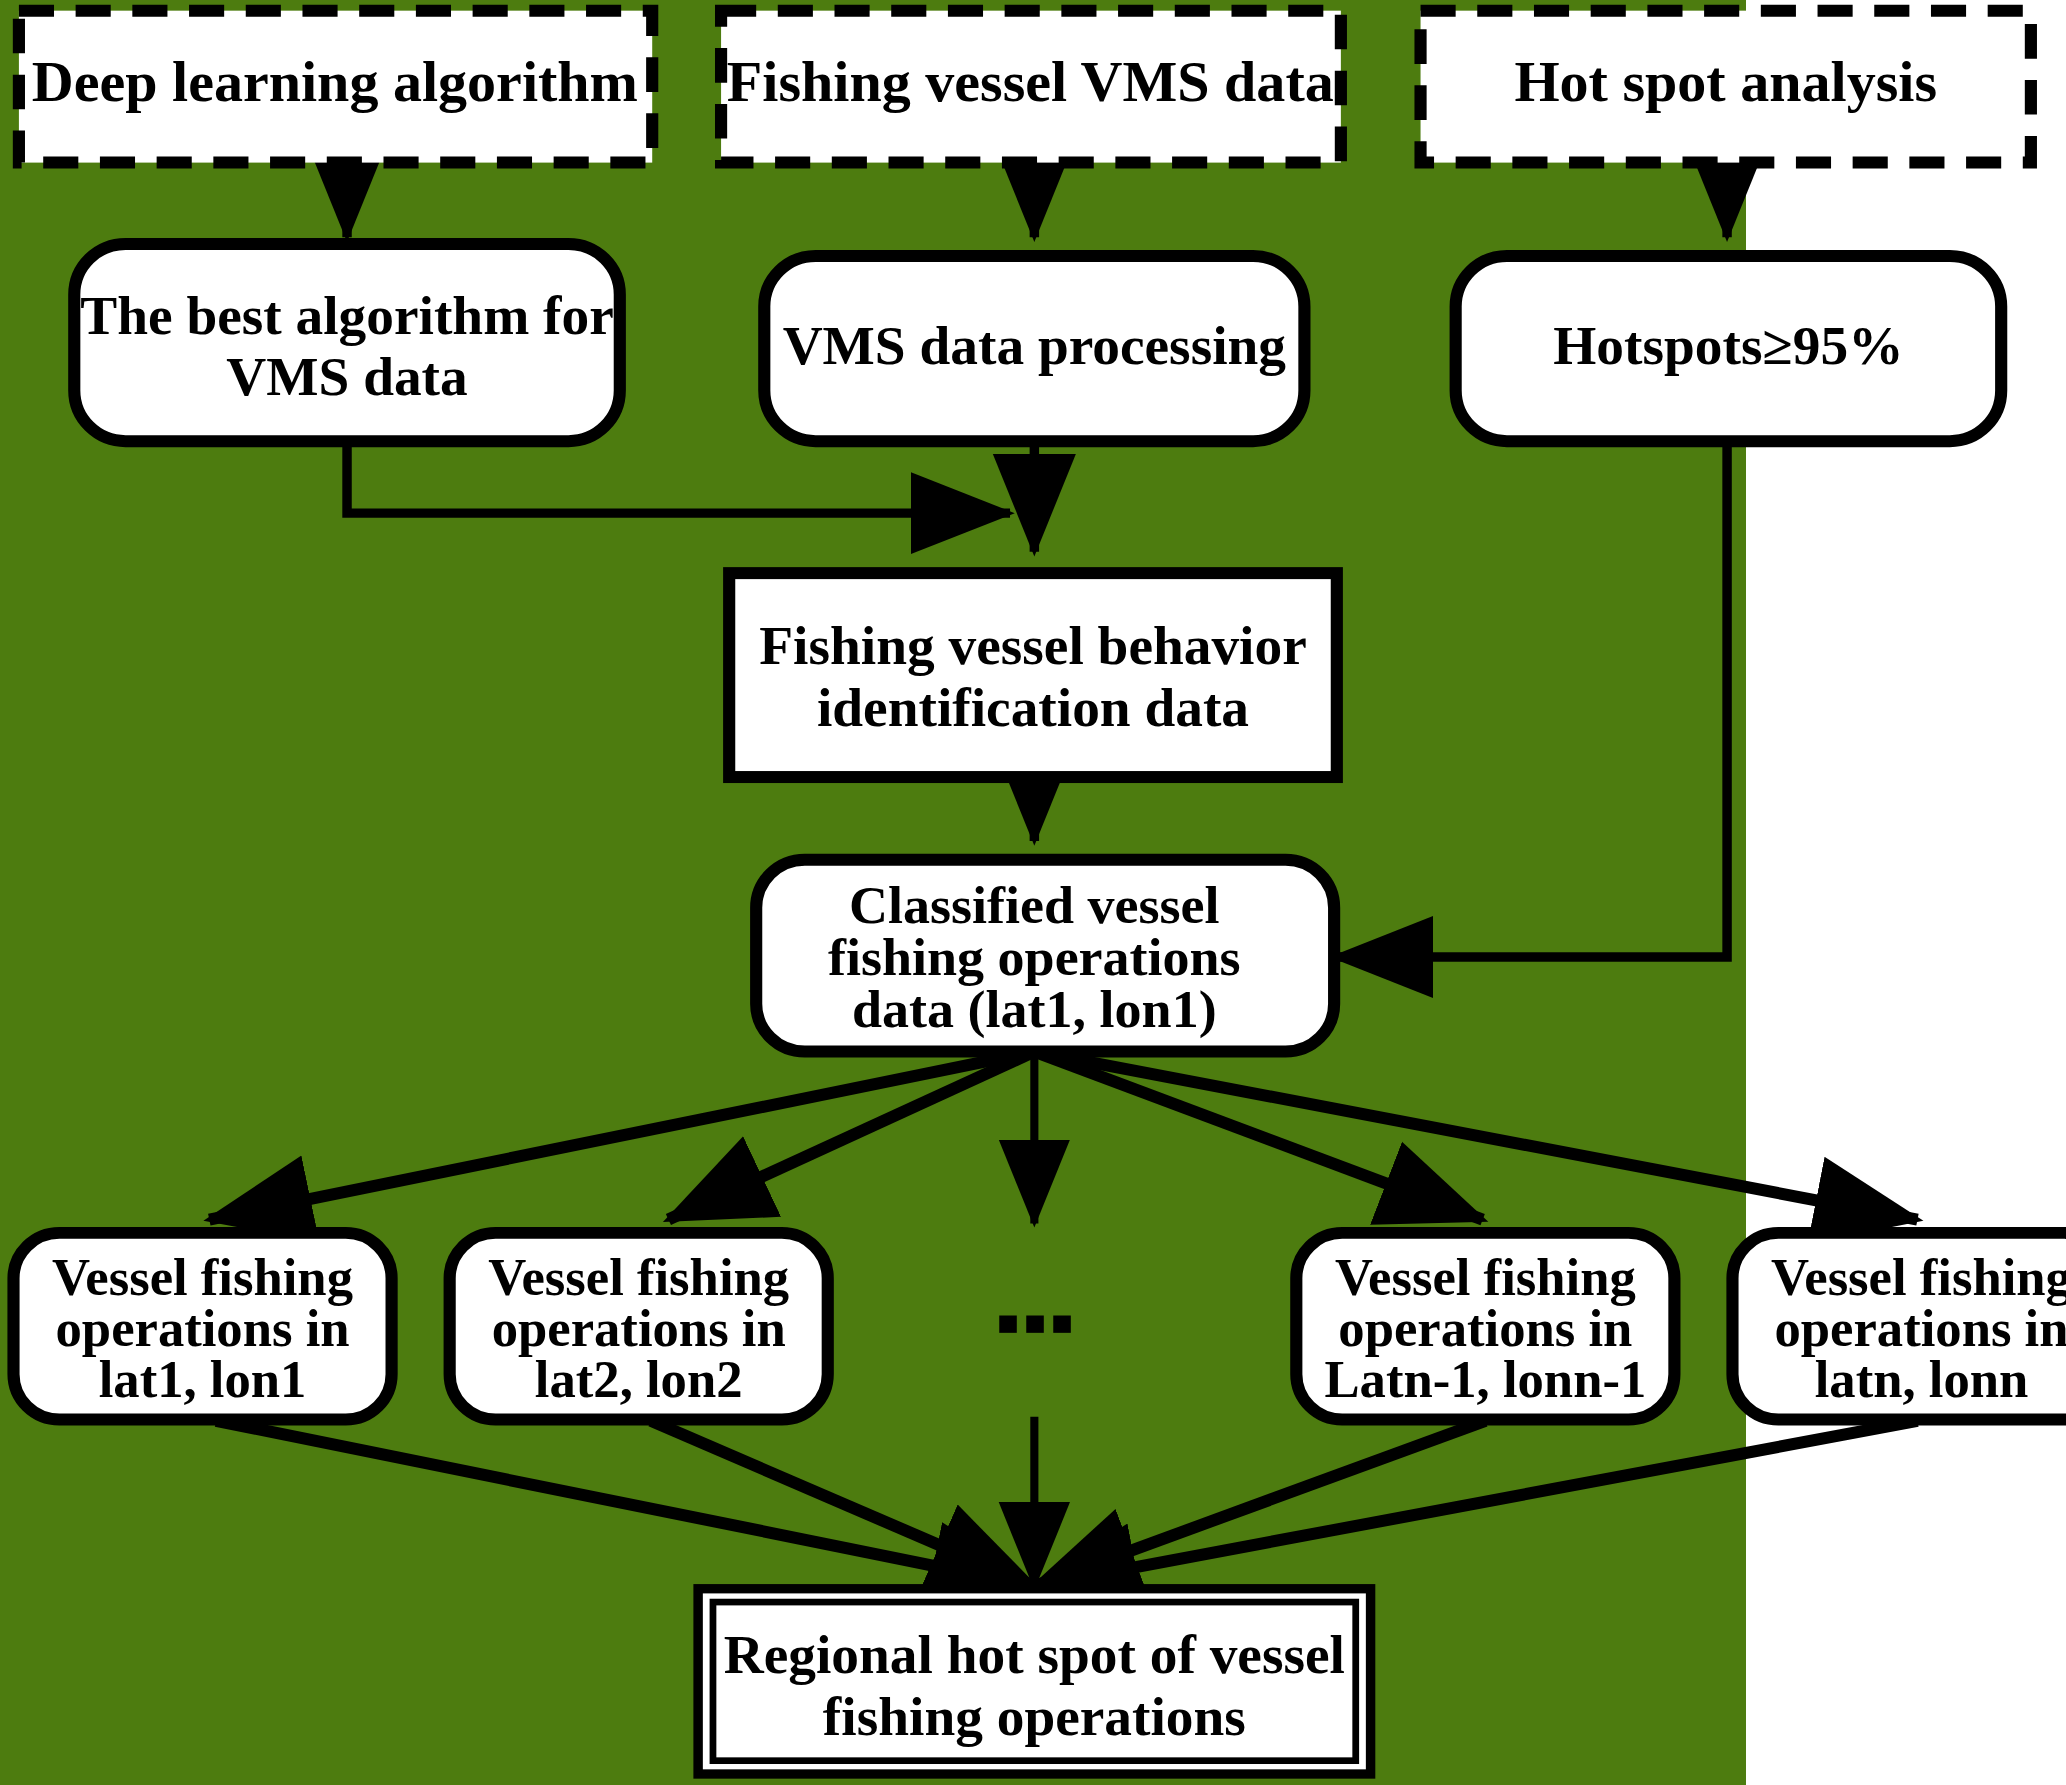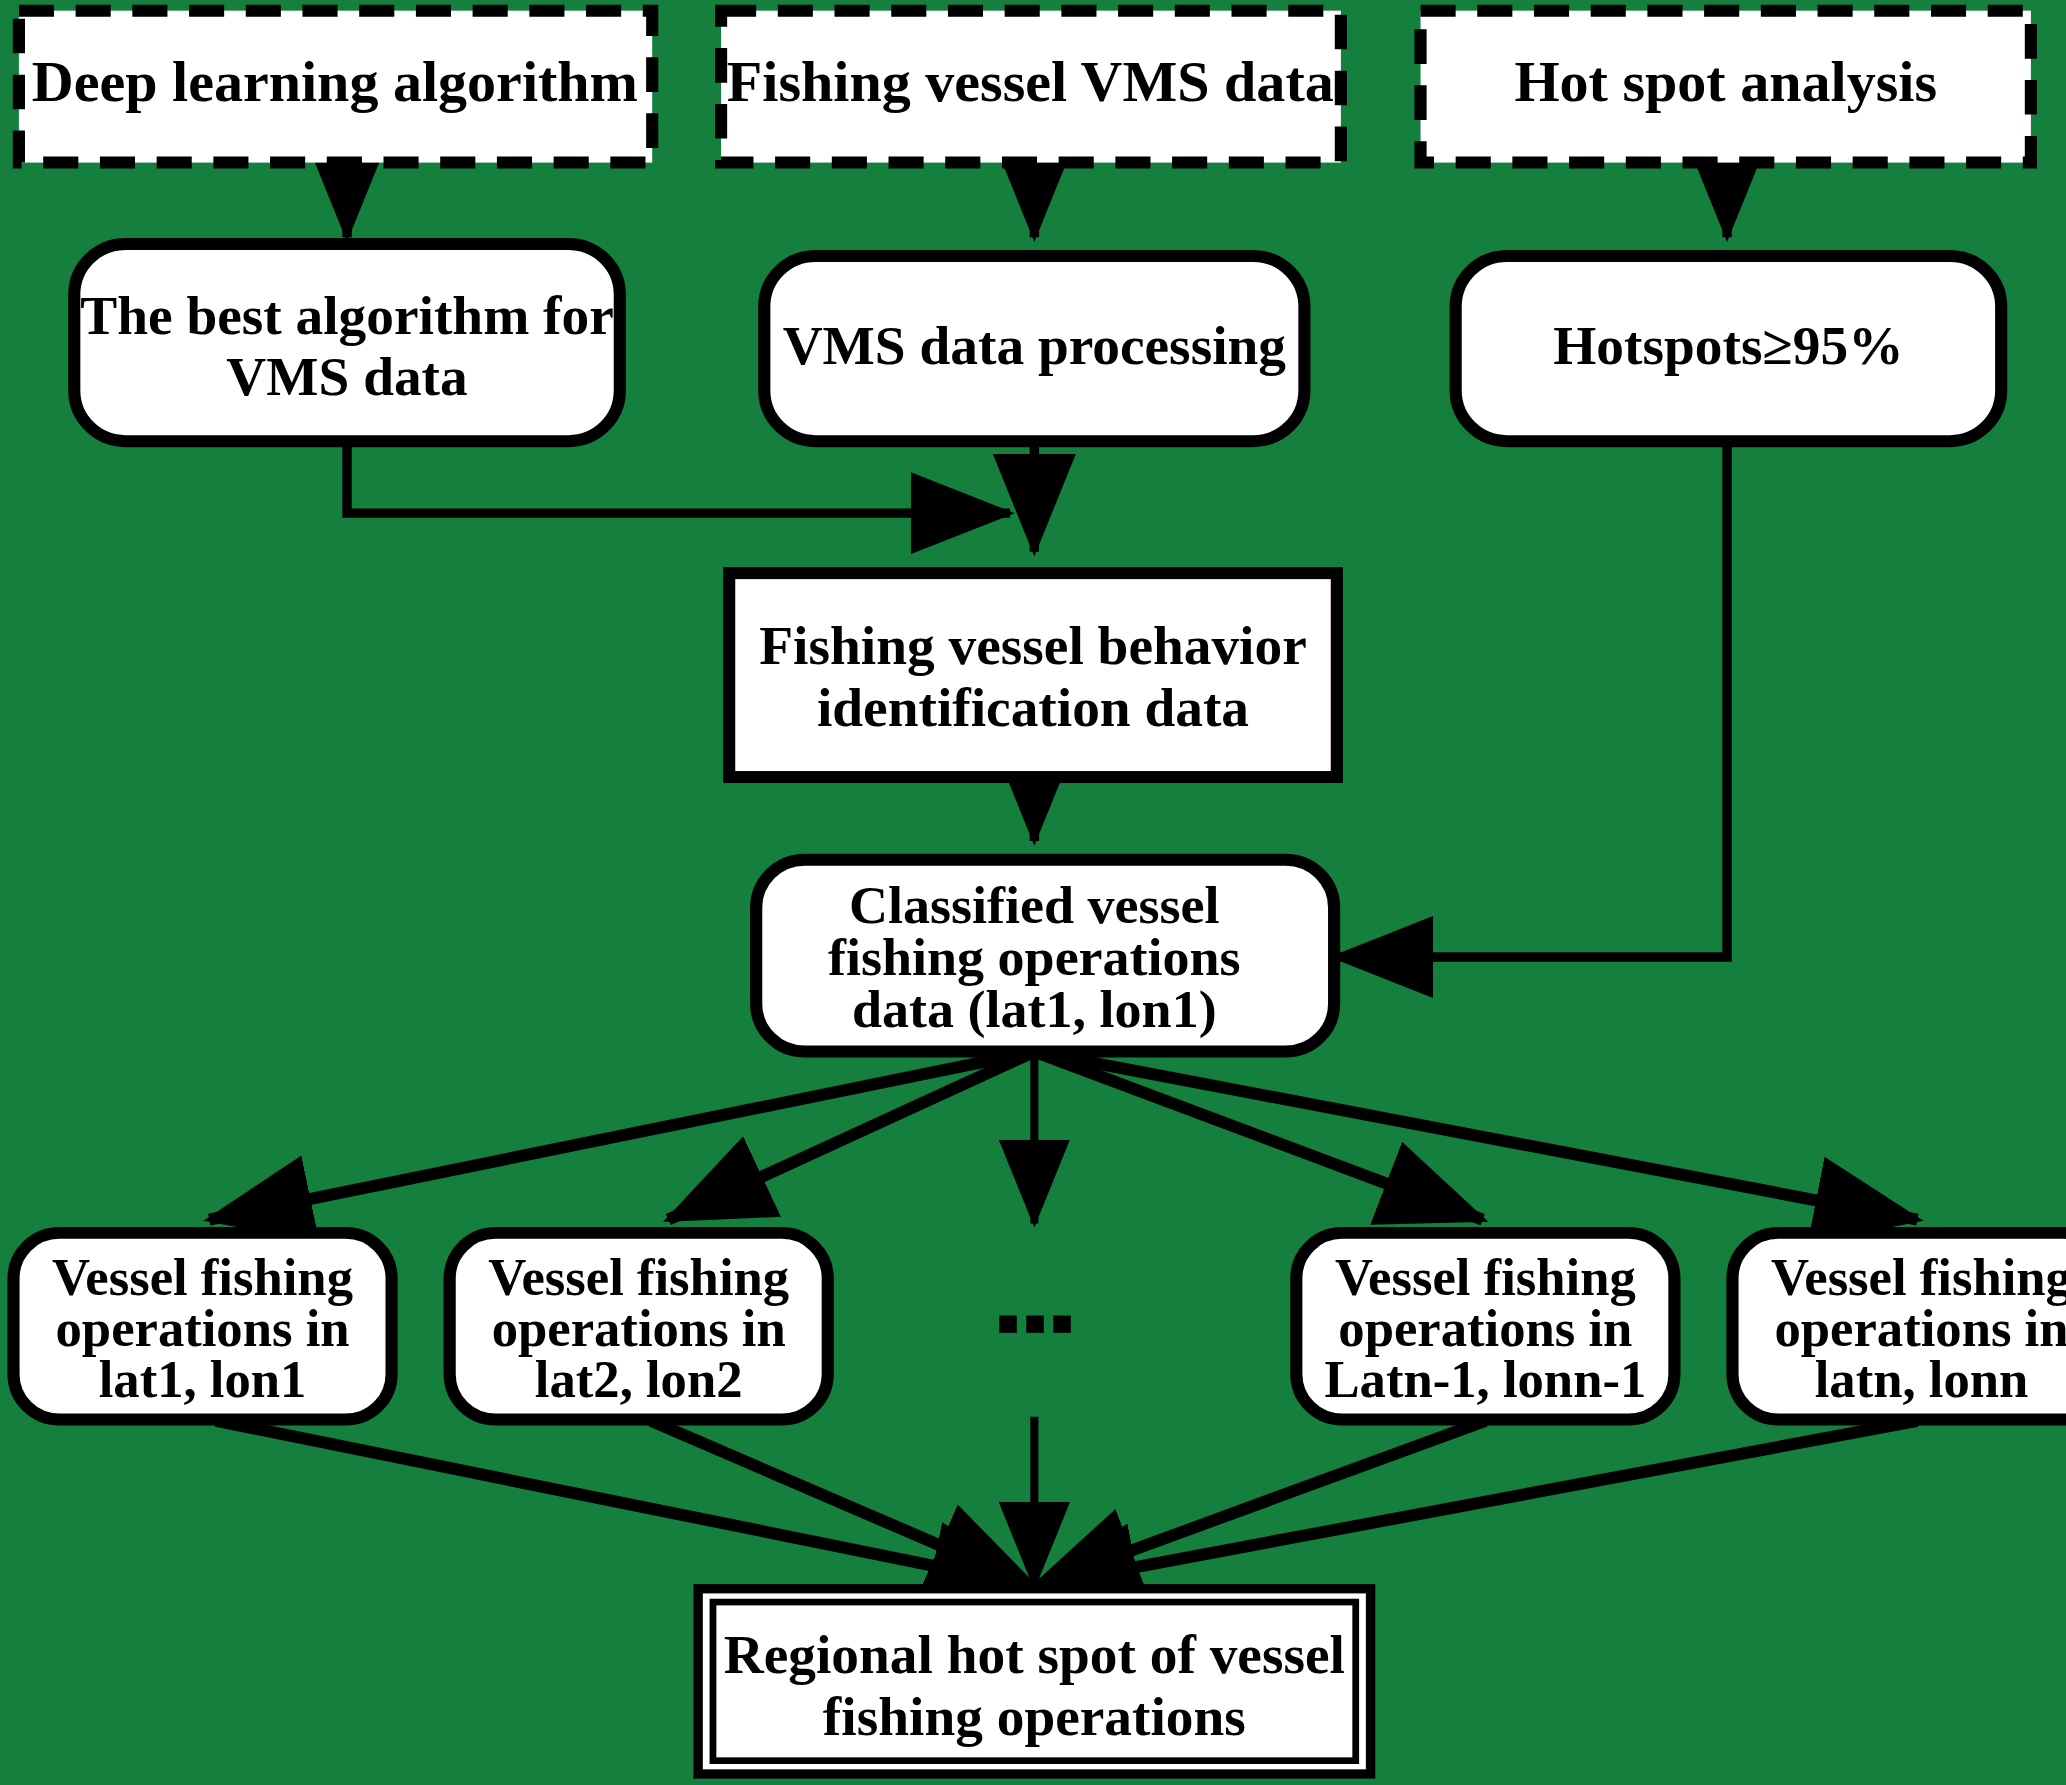--- a/index.html
+++ b/index.html
@@ -2,23 +2,23 @@
 <html style="font-size:12.5px"><head>
 <meta charset="utf-8">
 <style>
   html, body {
     margin: 0;
     padding: 0;
     background: #ffffff;
   }
   #canvas {
     position: relative;
-    width: 2066px;
+    width: 1746px;
     height: 1786px;
-    background: #15803d;
+    background: #4d7c0f;
     font-family: "Liberation Serif", "DejaVu Serif", serif;
   }
   svg.layer {
     position: absolute;
     top: 0;
     left: 0;
     width: 2066px;
     height: 1786px;
     overflow: visible;
   }

